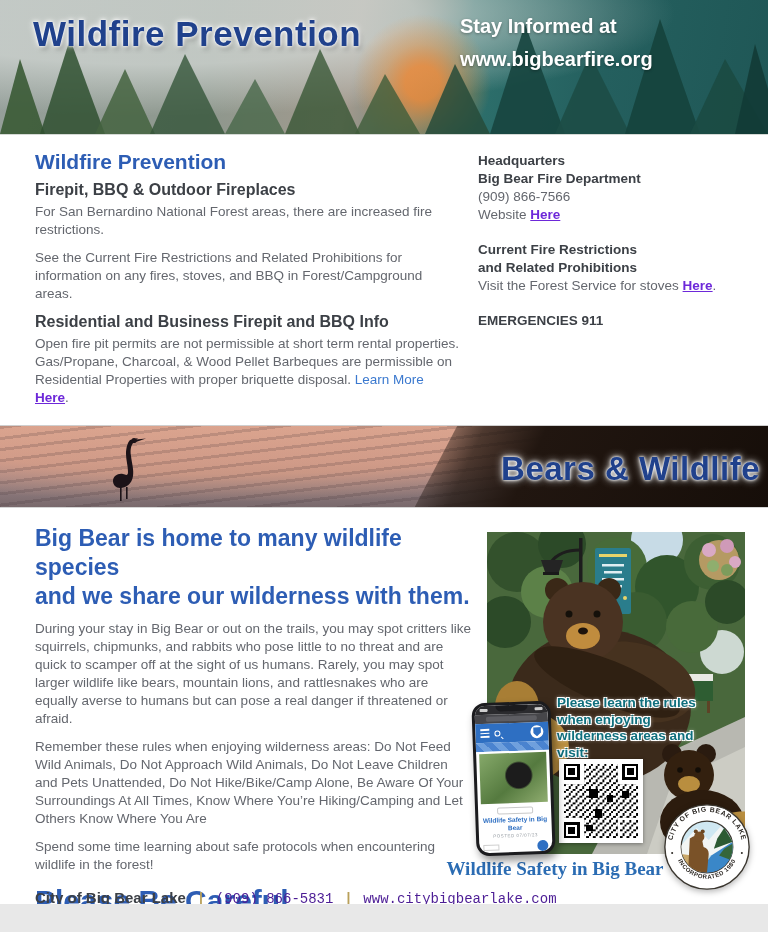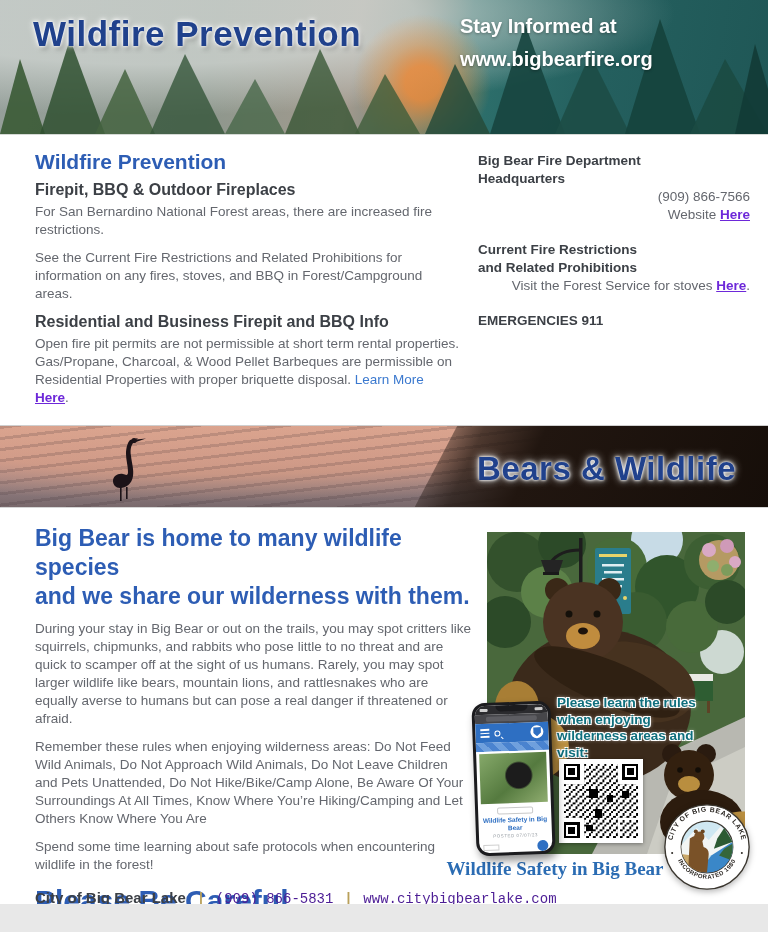--- a/index.html
+++ b/index.html
@@ -34,40 +34,40 @@
   
   .wf-left { position:absolute; left:35px; top:150px; width:426px; }
   .h-blue { color:#2d5db4; font-size:21px; font-weight:800; margin-bottom:7px; }
   .h-sub  { color:#3c4046; font-size:16px; font-weight:800; margin-bottom:4px; }
   .p-body { color:#64676e; font-size:13.5px; line-height:18px; margin-bottom:10px; }
   .link-blue { color:#3b79cf; text-decoration:none; }
   .link-here { color:#6d28d9; font-weight:800; text-decoration:underline; }
 
   .wf-right { position:absolute; left:478px; top:152px; width:272px; font-size:13.5px; line-height:18px; }
   .c-bold { color:#3c4046; font-weight:800; }
-  .c-text { color:#64676e;text-align:right; }
+  .c-text { color:#64676e; }
   .c-gap  { height:17px; }
 
   
   .banner-bears {
     position:absolute; left:0; top:425px; width:768px; height:83px;
     background:
       repeating-linear-gradient(173deg, rgba(60,45,50,.18) 0 3px, rgba(60,45,50,0) 3px 11px),
       radial-gradient(ellipse at 30% 20%, rgba(235,165,130,.55) 0 35%, rgba(235,165,130,0) 65%),
       linear-gradient(to bottom,#c7a39e 0%, #b08f90 45%, #8f7b7e 75%, #79696c 100%);
     border-top:1px solid #cfcfcf; border-bottom:1px solid #d5d5d5; overflow:hidden;
   }
   .banner-bears .dark-shore {
     position:absolute; right:0; top:0; width:46%; height:100%;
     background:linear-gradient(115deg, rgba(32,22,16,0) 0%, rgba(32,22,16,.75) 18%, #211610 34%, #160e09 100%);
     clip-path:polygon(12% 0, 100% 0, 100% 100%, 0 100%);
   }
   .banner-bears svg.heron { position:absolute; left:100px; top:6px; width:60px; height:72px; }
   .bears-title {
-    position:absolute; right:32px; top:24px;
+    position:absolute; right:8px; top:24px;
     font-size:33px; font-weight:800; letter-spacing:.5px; color:#20418c;
     text-shadow:0 0 2px #fff, 0 0 4px #fff, 0 0 8px rgba(255,255,255,.95), 2px 3px 5px rgba(0,0,0,.45);
   }
 
   
   .wl-left { position:absolute; left:35px; top:524px; width:436px; }
   .wl-head { color:#2d5db4; font-size:23px; font-weight:700; line-height:29px; margin-bottom:9px; }
   .careful { color:#2d5db4; font-size:30px; font-weight:800; margin-top:6px; }
 
   
@@ -164,22 +164,22 @@
   <div class="wf-left">
     <div class="h-blue">Wildfire Prevention</div>
     <div class="h-sub">Firepit, BBQ &amp; Outdoor Fireplaces</div>
     <p class="p-body">For San Bernardino National Forest areas, there are increased fire restrictions.</p>
     <p class="p-body">See the Current Fire Restrictions and Related Prohibitions for information on any fires, stoves, and BBQ in Forest/Campground areas.</p>
     <div class="h-sub">Residential and Business Firepit and BBQ Info</div>
     <p class="p-body"><span>Open fire pit permits are not permissible at short term rental properties. Gas/Propane, Charcoal, &amp; Wood Pellet Barbeques are permissible on Residential Properties with proper briquette disposal. </span><span class="link-blue">Learn More </span><a href="#" class="link-here">Here</a><span>.</span></p>
   </div>
 
   <div class="wf-right">
+    <div class="c-bold">Headquarters</div>
     <div class="c-bold">Big Bear Fire Department</div>
-    <div class="c-bold">Headquarters</div>
     <div class="c-text">(909) 866-7566</div>
     <div class="c-text"><span>Website </span><a href="#" class="link-here">Here</a></div>
     <div class="c-gap"></div>
     <div class="c-bold">Current Fire Restrictions</div>
     <div class="c-bold">and Related Prohibitions</div>
     <div class="c-text"><span>Visit the Forest Service for stoves </span><a href="#" class="link-here">Here</a><span>.</span></div>
     <div class="c-gap"></div>
     <div class="c-bold">EMERGENCIES 911</div>
   </div>
 

